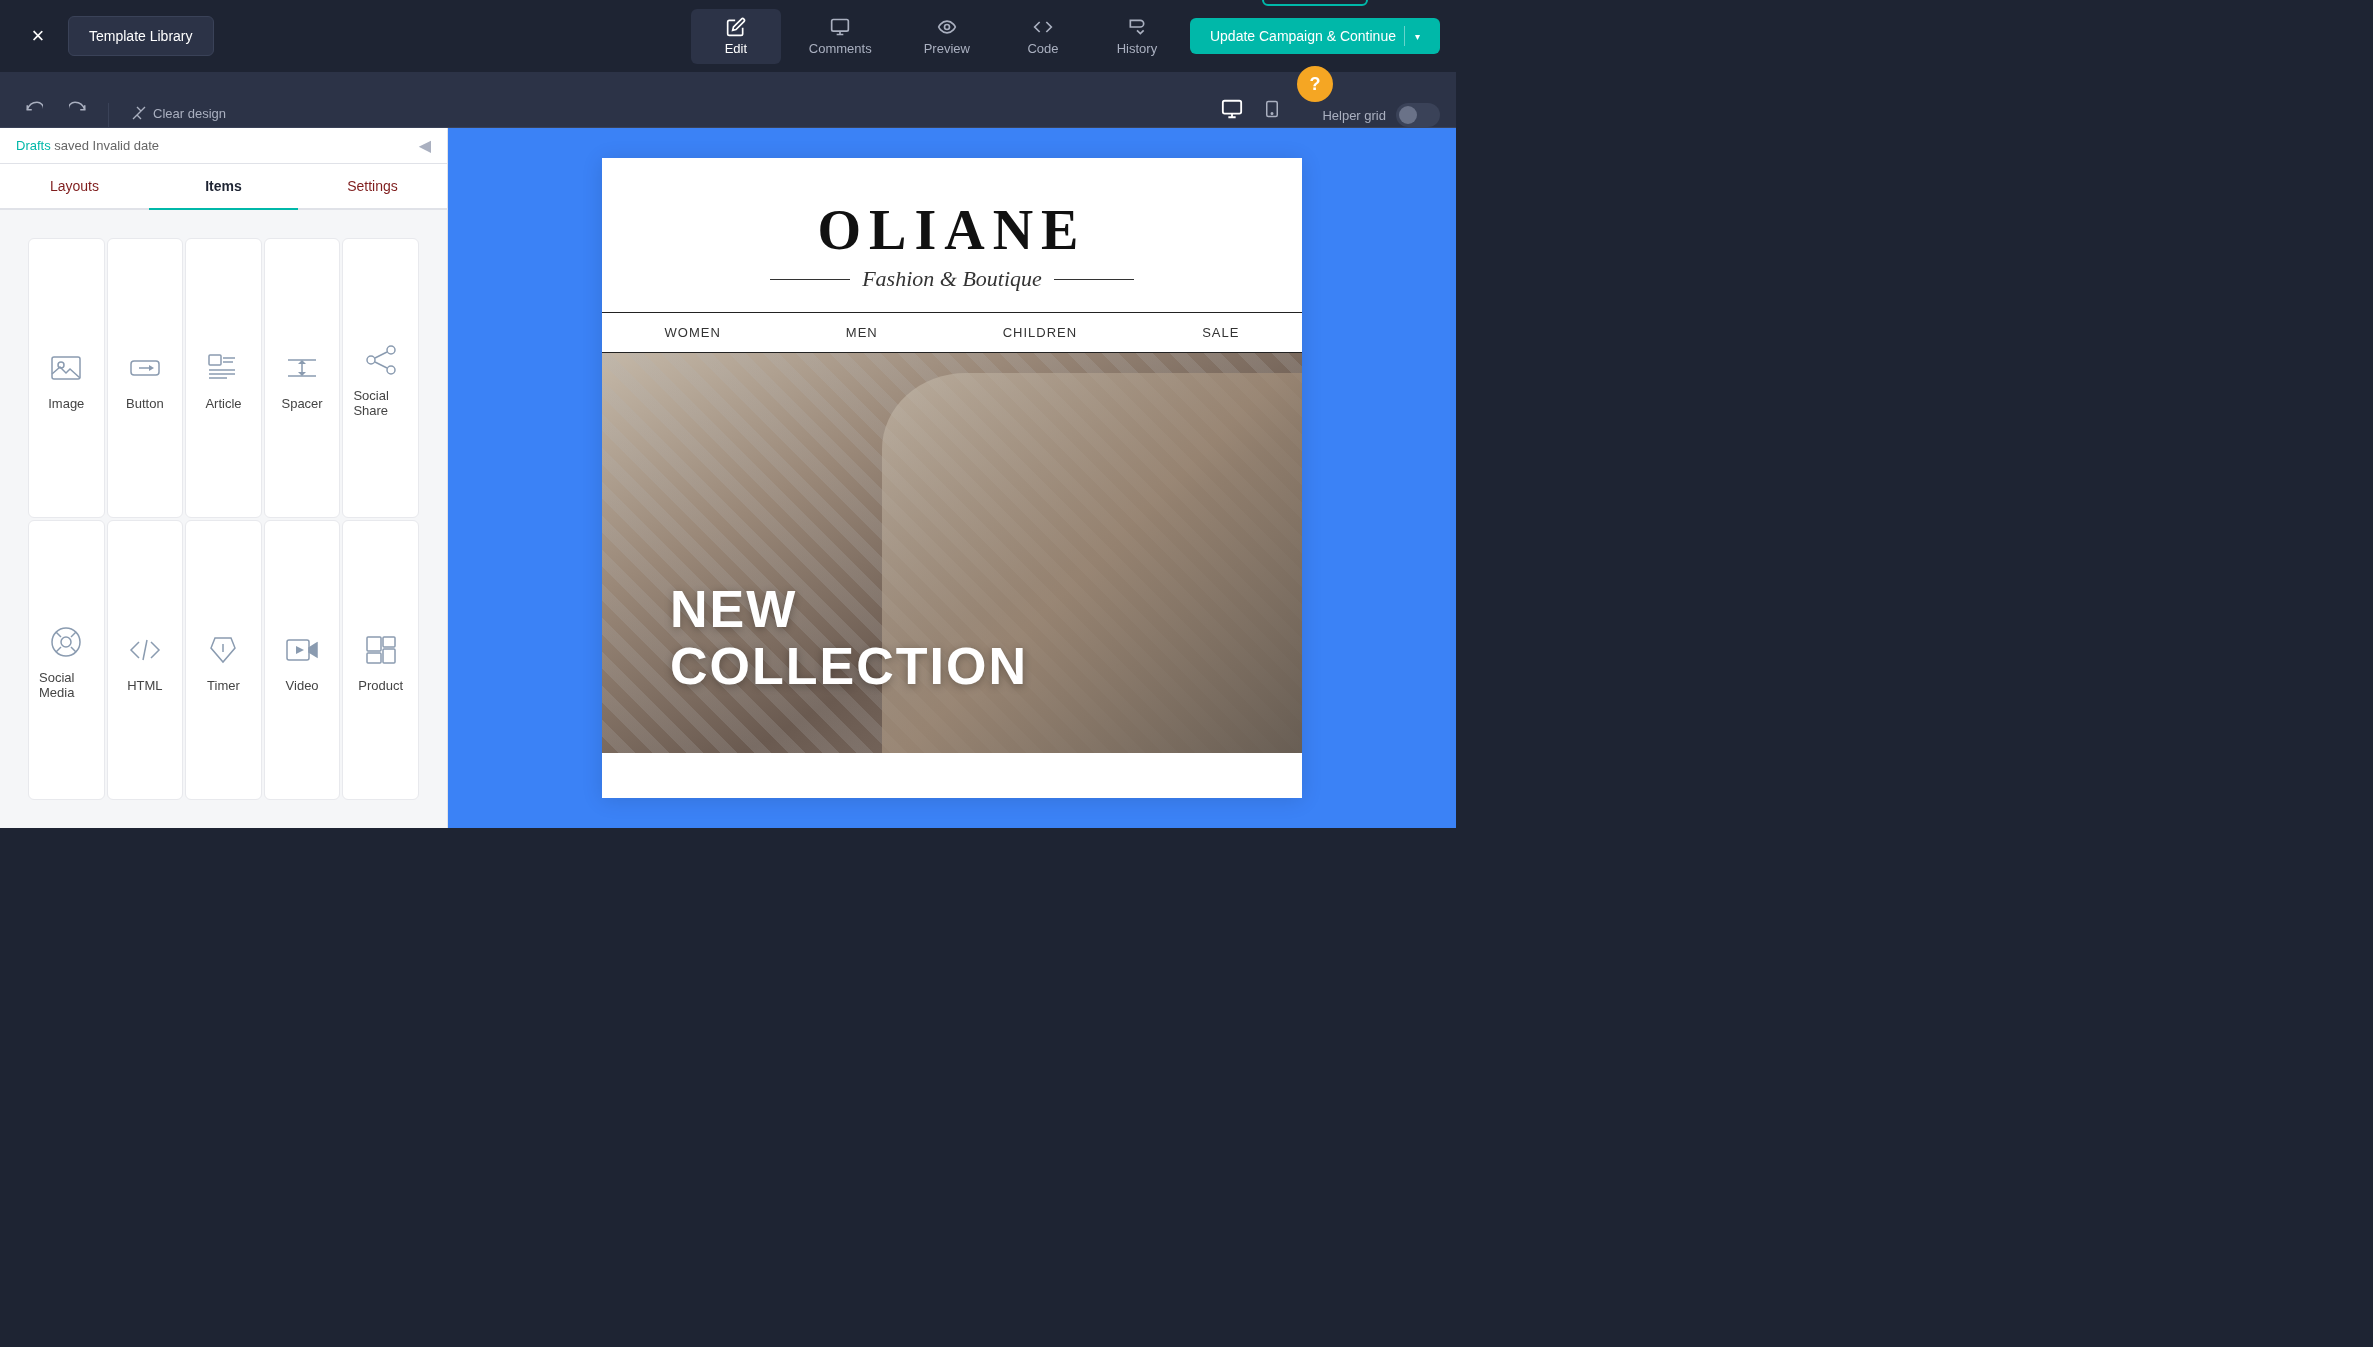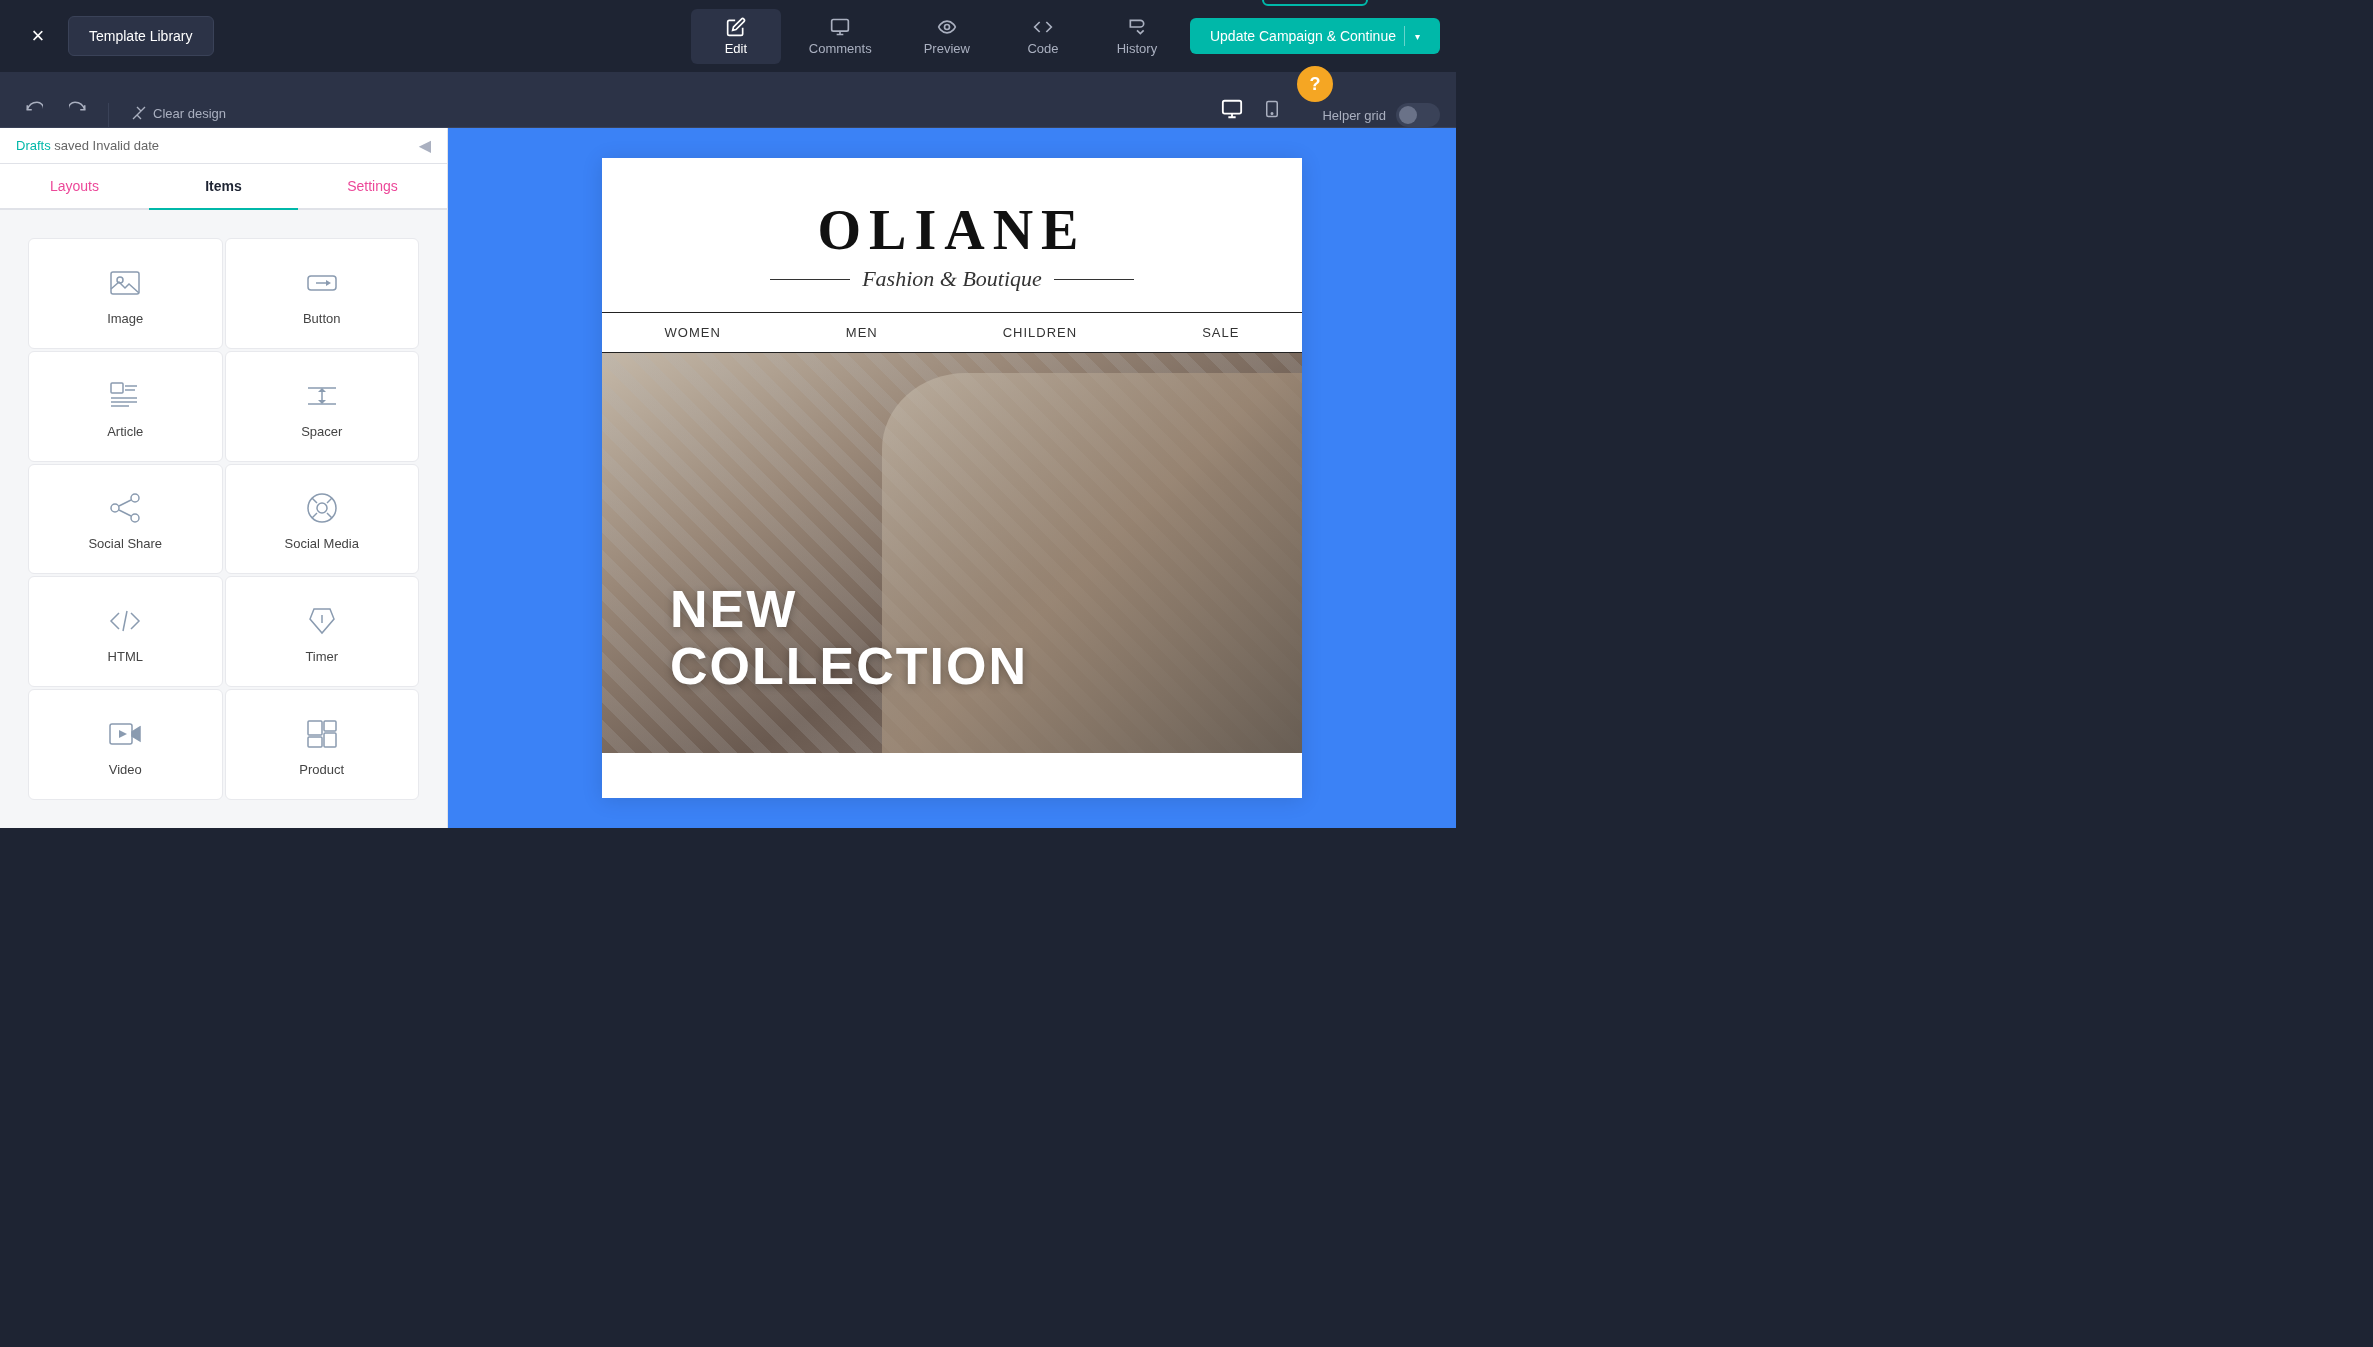--- a/index.html
+++ b/index.html
@@ -229,37 +229,37 @@
     .sidebar-tabs {
       display: flex;
       background: #fff;
       border-bottom: 2px solid #e0e2e8;
     }
     .sidebar-tab {
       flex: 1;
       padding: 14px 8px;
       text-align: center;
       font-size: 14px;
-      color: #ec4899;
+      color: #7f1d1d;
       cursor: pointer;
       border: none;
       background: transparent;
       border-bottom: 2px solid transparent;
       margin-bottom: -2px;
     }
     .sidebar-tab.active {
       color: #1e2433;
       font-weight: 600;
       border-bottom: 2px solid #00b8a9;
     }
 
     
     .items-grid {
       display: grid;
-      grid-template-columns: repeat(2, 1fr);
+      grid-template-columns: repeat(5, 1fr);
       gap: 2px;
       padding: 28px;
       overflow-y: auto;
       flex: 1;
     }
     .item-card {
       background: #fff;
       border: 1px solid #e8e9ed;
       border-radius: 6px;
       display: flex;

